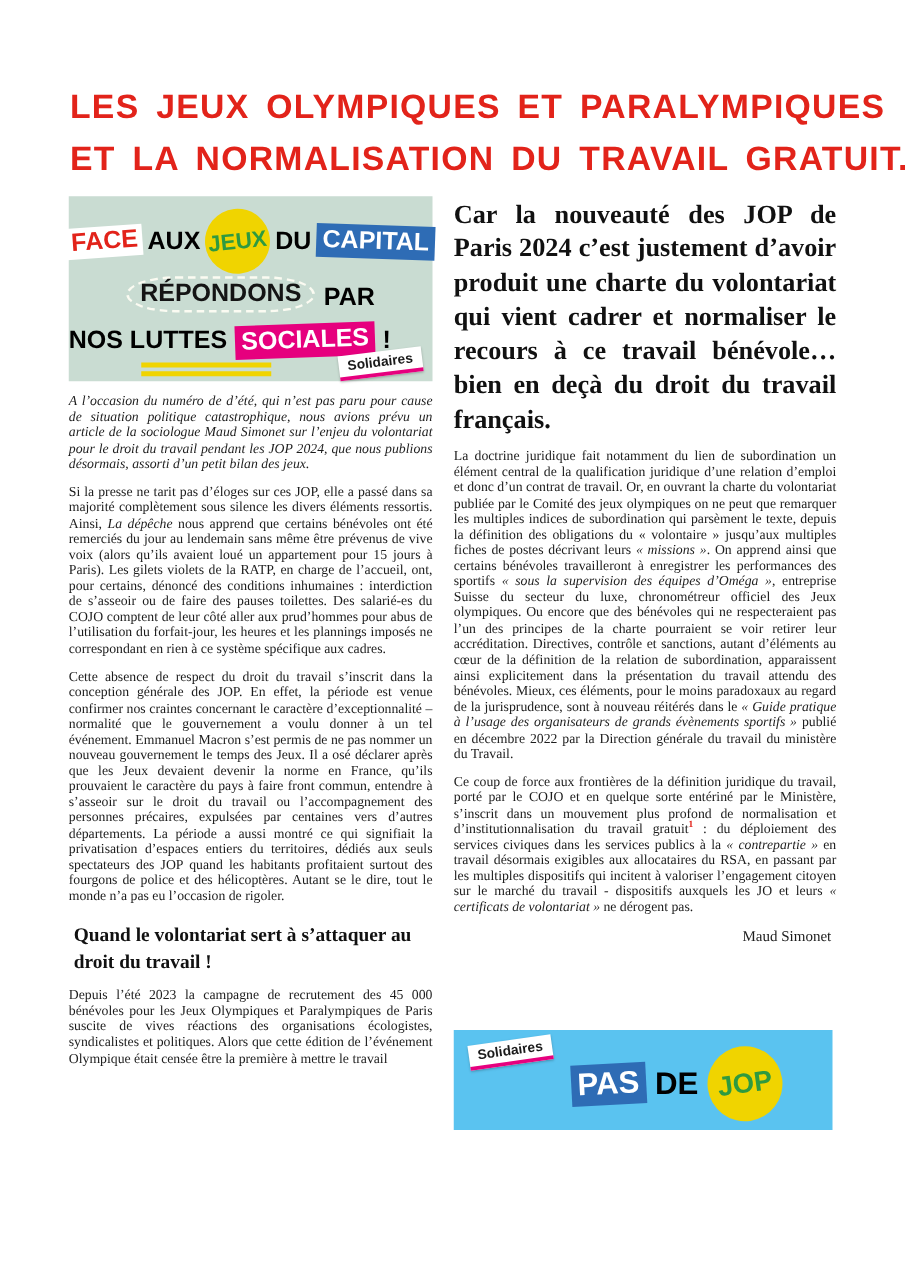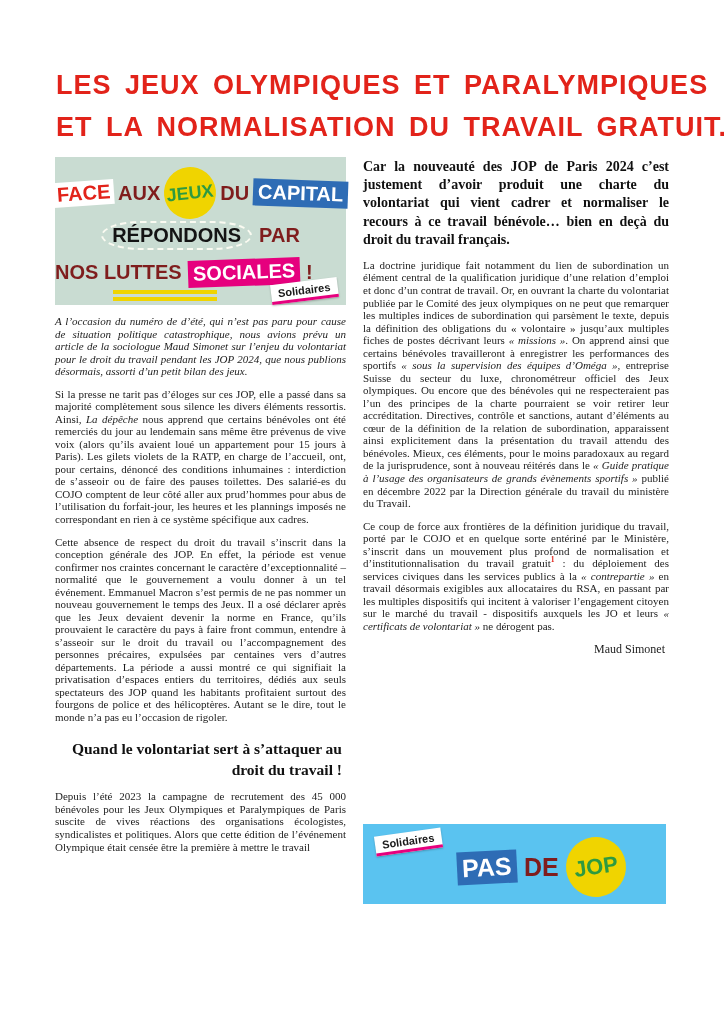--- a/index.html
+++ b/index.html
@@ -22,25 +22,25 @@
   .col-left  { left:55px;  top:157px; width:291px; height:830px; }
   .col-right { left:363px; top:156px; width:306px; height:831px; }
 
   p.serif { margin:0 0 10px 0; font-size:11px; line-height:1.14; text-align:justify; }
   .intro  { font-style:italic; font-size:11.6px; line-height:1.18; }
   .seg-i  { font-style:italic; }
   .seg-sup{ vertical-align:super; font-size:7.5px; line-height:0; color:#e2231a; font-weight:700; }
 
   .crosshead {
     margin:6px 4px 10px; font-size:15.5px; font-weight:700;
-    text-align:right; line-height:1.32; color:#111;
+    text-align:left; line-height:1.32; color:#111;
   }
 
   .standfirst {
-    font-weight:700; font-size:14px; line-height:1.3;
+    font-weight:700; font-size:21px; line-height:1.3;
     text-align:justify; margin:2px 0 10px 0; color:#111;
   }
   .byline { text-align:right; font-size:12px; margin:0 4px 16px 0; }
 
   .footnote { margin-top:auto; margin-bottom:30px; font-size:10.8px; line-height:1.32; }
   .footnote-rule { width:92px; border:0; border-top:1px solid #9a9a9a; margin:0 0 7px 0; }
   .fn-marker { color:#e2231a; font-weight:700; }
 
   .page-number {
     position:absolute; left:656px; top:982px; font-family:"Liberation Sans", sans-serif;
@@ -48,26 +48,26 @@
   }
 
   
   .poster { position:relative; font-family:"Liberation Sans", sans-serif; font-weight:700; flex:none; }
   .poster-top    { width:291px; height:148px; background:#c9dcd2; margin-bottom:10px; }
   .poster-bottom { width:303px; height:163px; background:#5ac3f0; margin-top:auto; }
 
   .pt-l1 { position:absolute; top:8px; left:0; right:0; height:56px;
            display:flex; align-items:center; justify-content:center; gap:4px; }
   .w-face    { background:#ffffff; color:#e2231a; font-size:20px; padding:1px 4px; transform:rotate(-4deg); }
-  .w-plain   { color:#7f1d1d; font-size:20px; }
+  .w-plain   { color:#000000; font-size:20px; }
   .w-circle  { width:52px; height:52px; border-radius:50%; background:#f0d400; color:#2e9a40;
                display:flex; align-items:center; justify-content:center; font-size:18px; transform:rotate(-6deg); flex:none; }
   .w-blue    { background:#2e6cb5; color:#ffffff; font-size:20px; padding:2px 5px; transform:rotate(2deg); }
   .pt-l2 { position:absolute; top:64px; left:0; right:0;
-           display:flex; align-items:center; justify-content:center; gap:7px; }
+           display:flex; align-items:flex-end; justify-content:center; gap:7px; }
   .w-oval    { border:2px dashed #fbfbf2; border-radius:60px/22px; padding:1px 9px; color:#141414; font-size:20px; }
   .pt-l3 { position:absolute; top:102px; left:0; right:0;
            display:flex; align-items:center; justify-content:flex-start; gap:6px; }
   .w-magenta { background:#e6007e; color:#ffffff; font-size:20px; padding:2px 5px; transform:rotate(-2deg); }
   .pt-bars { position:absolute; left:58px; top:133px; }
   .pt-bars i { display:block; width:104px; height:4px; background:#f0d400; margin-bottom:3px; }
 
   .solidaires-logo {
     background:#ffffff; color:#1a1a1a; font-size:11px; font-weight:700;
     padding:3px 7px 2px; border-bottom:3px solid #e6007e; box-shadow:0 1px 2px rgba(0,0,0,.25);

